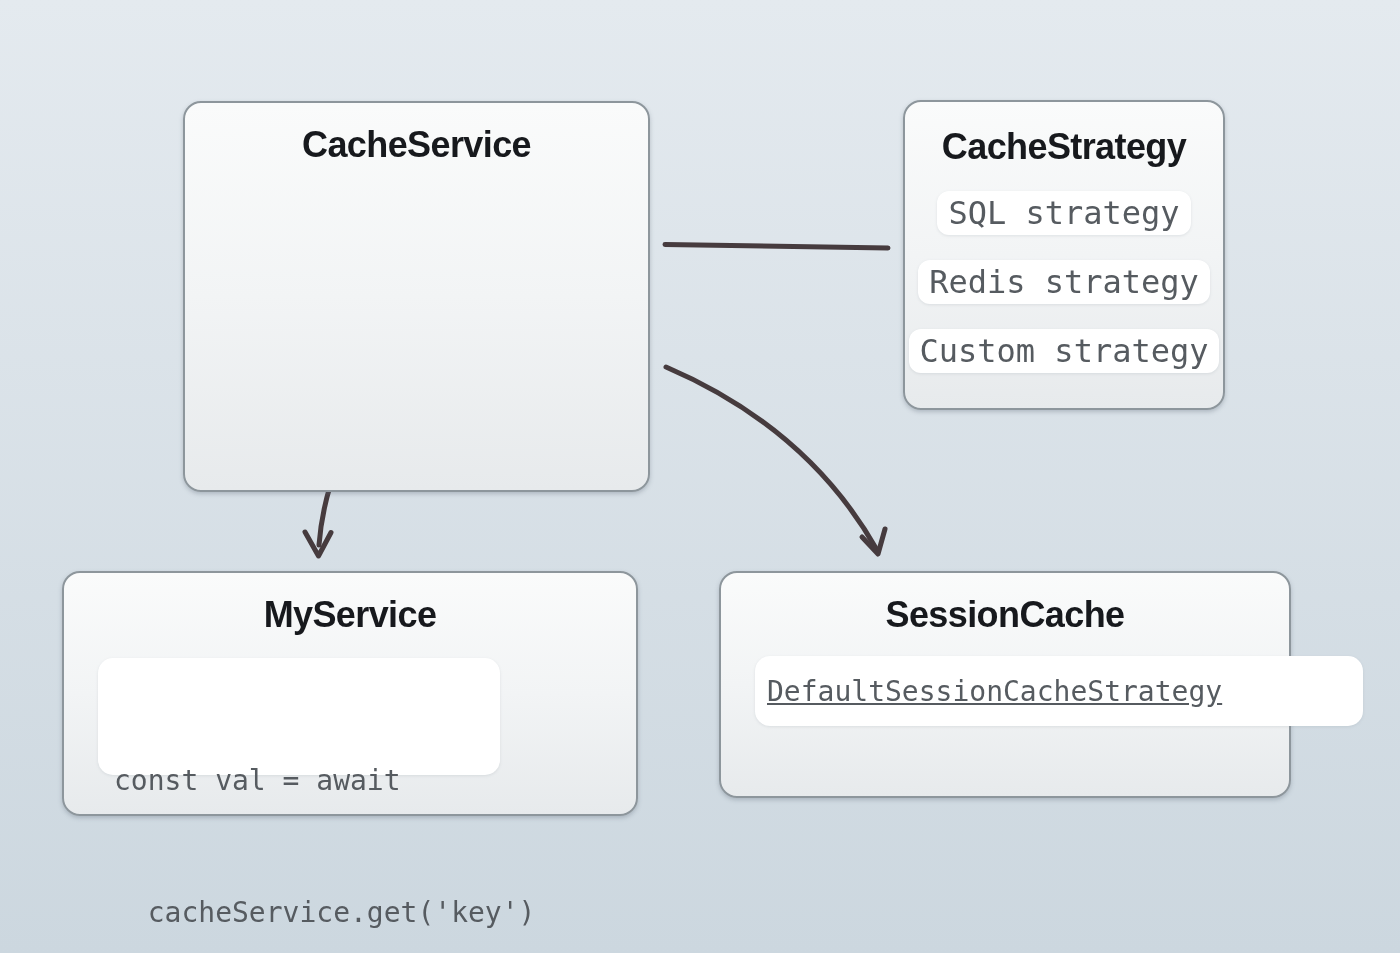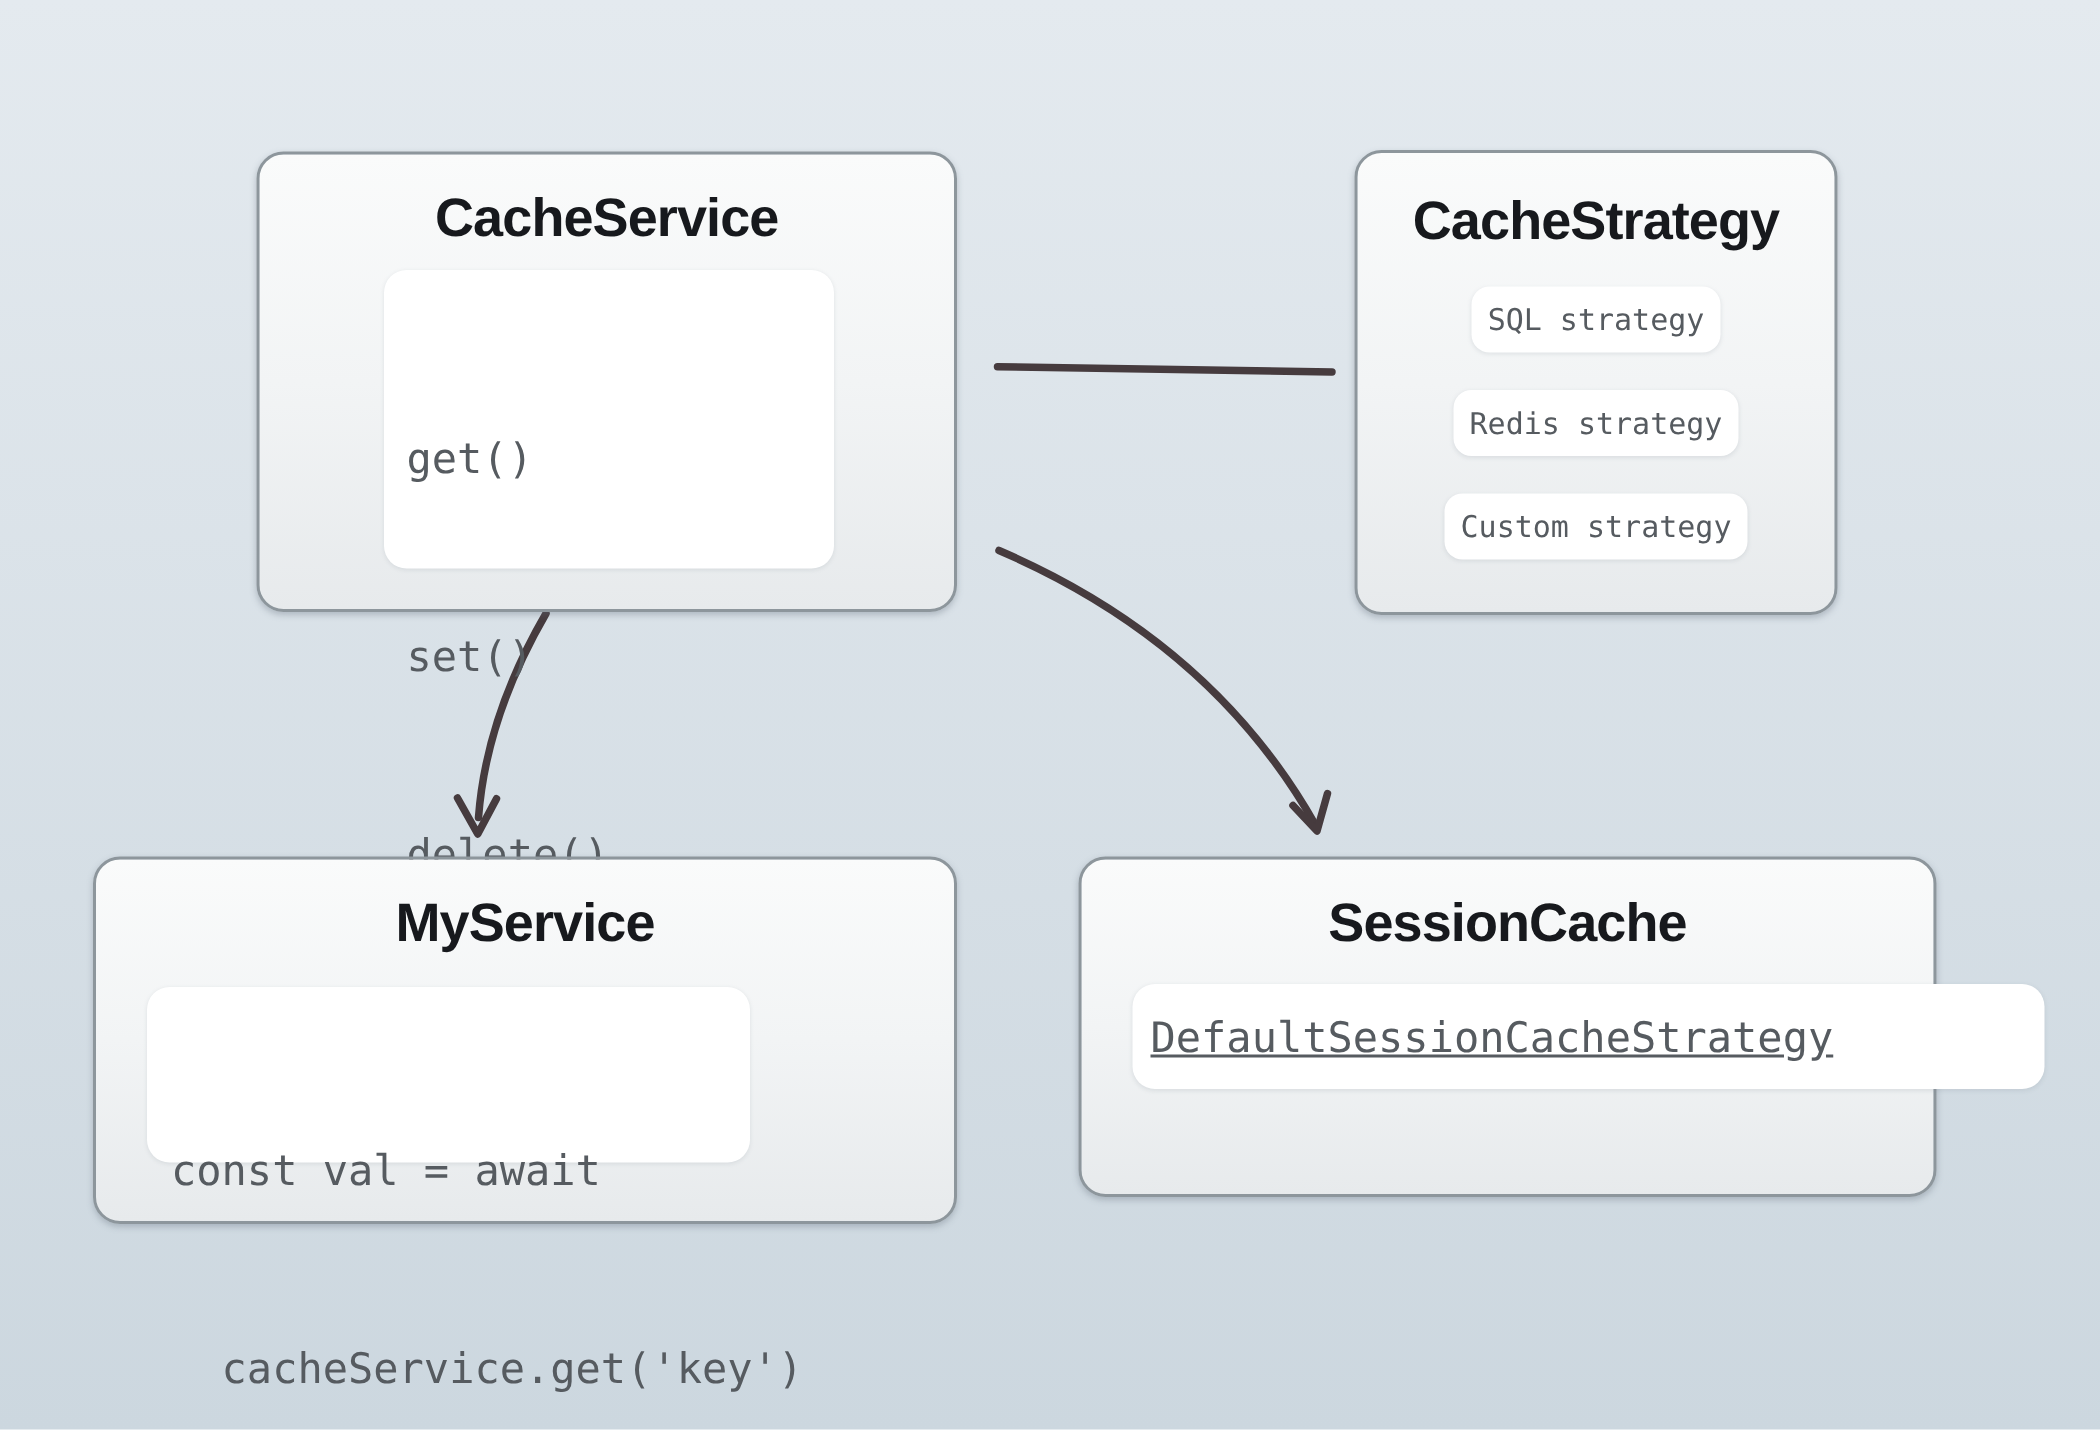--- a/index.html
+++ b/index.html
@@ -34,21 +34,21 @@
 
   
   .node {
     position: absolute;
     box-sizing: border-box;
     border: 2px solid var(--node_border, #8d969c);
     border-radius: 18px;
     background: linear-gradient(180deg, var(--node_bg_top, #fafbfb) 0%, #f2f4f5 50%, var(--node_bg_bottom, #e7eaec) 100%);
     box-shadow: 0 2px 4px rgba(96, 110, 122, 0.35);
   }
-  .node-cache-service  { left: 171px; top: 101px; width: 467px; height: 307px; }
+  .node-cache-service  { left: 183px; top: 101px; width: 467px; height: 391px; }
   .node-cache-strategy { left: 903px; top: 100px; width: 322px; height: 310px; }
   .node-my-service     { left:  62px; top: 571px; width: 576px; height: 245px; }
   .node-session-cache  { left: 719px; top: 571px; width: 572px; height: 227px; }
 
   .node-title {
     margin: 0;
     padding-top: 21px;
     text-align: center;
     font: 700 36px/1.15 "Liberation Sans", sans-serif;
     letter-spacing: -0.6px;
@@ -92,21 +92,21 @@
     display: flex;
     flex-direction: column;
     align-items: center;
     gap: 25px;
   }
   .pill {
     background: var(--code_bg, #ffffff);
     border-radius: 12px;
     padding: 7px 11px;
     font-family: "DejaVu Sans Mono", "Liberation Mono", monospace;
-    font-size: 20px;
+    font-size: 32px;
     font-weight: 500;
     line-height: 30px;
     color: var(--code_text, #565b60);
     white-space: pre;
     box-shadow: 0 1px 3px rgba(125, 138, 148, 0.18);
   }
 </style>
 </head>
 <body>
 
@@ -115,26 +115,20 @@
   <svg class="arrows-layer" viewBox="0 0 1400 953">
     <path d="M665 244.5 L888 248" stroke="#463b3e"></path>
     <path d="M364 409 Q324 478 319 545" stroke="#463b3e"></path>
     <path d="M305 532 L318.5 556 L331 532.5" stroke="#463b3e"></path>
     <path d="M666 367 Q808 428 877 550" stroke="#463b3e"></path>
     <path d="M862 537 L878 554 L885 529" stroke="#463b3e"></path>
   </svg>
 
   <section class="node node-cache-service">
     <h2 class="node-title">CacheService</h2>
-    <div class="code-block">
-      <div class="code-line">get()</div>
-      <div class="code-line">set()</div>
-      <div class="code-line">delete()</div>
-      <div class="code-line">invalidateTags()</div>
-    </div>
   </section>
 
   <section class="node node-cache-strategy">
     <h2 class="node-title">CacheStrategy</h2>
     <div class="pills">
       <div class="pill">SQL strategy</div>
       <div class="pill">Redis strategy</div>
       <div class="pill">Custom strategy</div>
     </div>
   </section>

